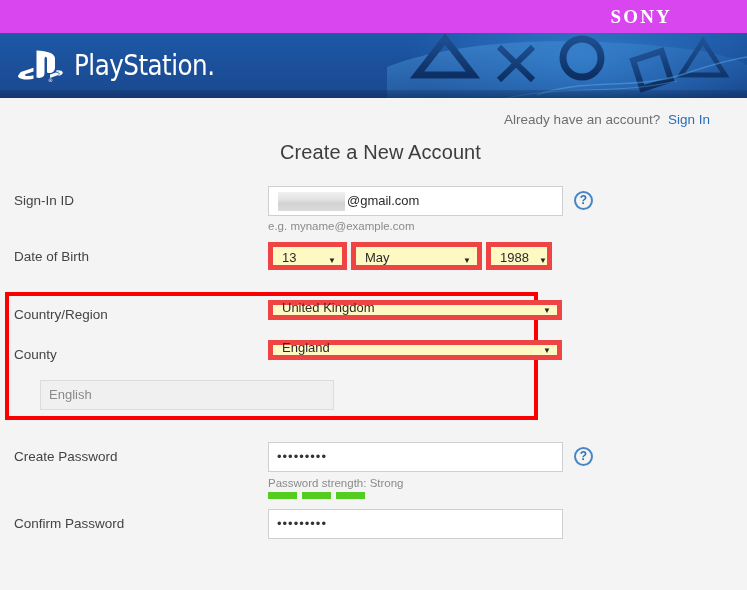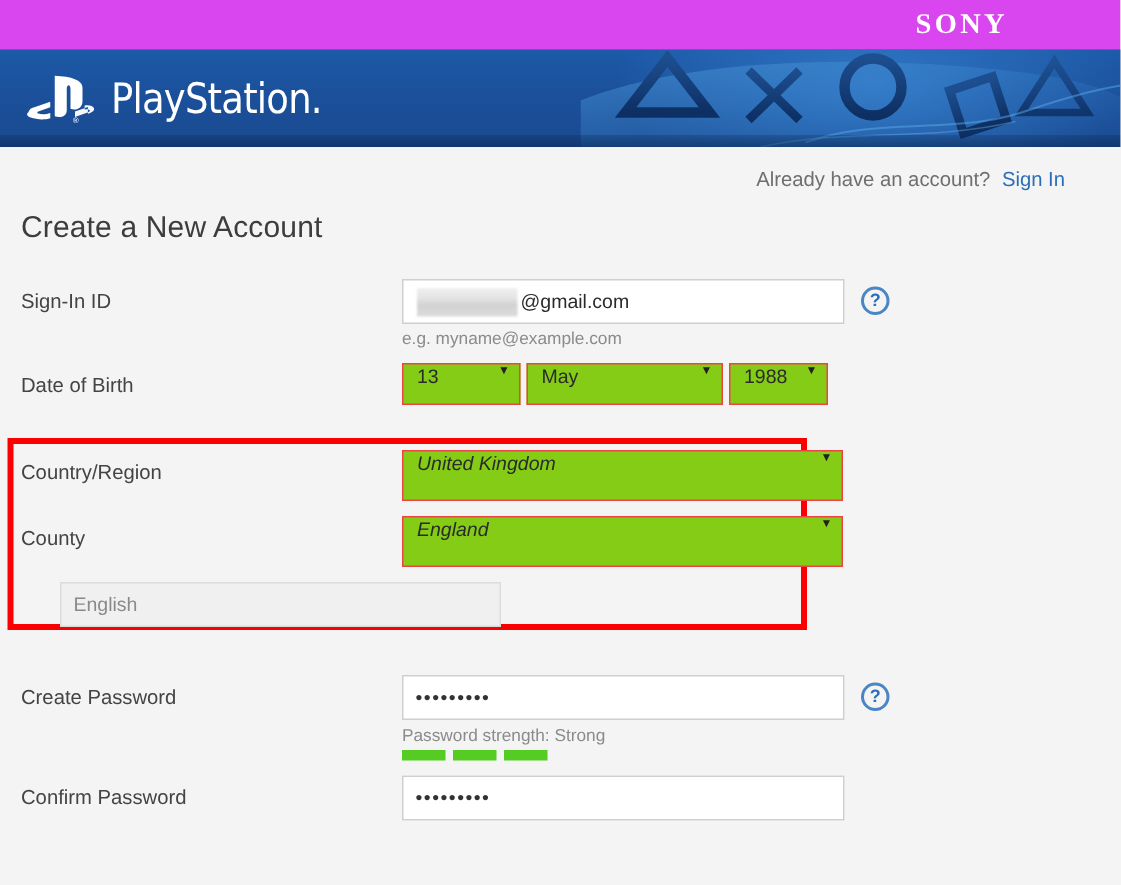--- a/index.html
+++ b/index.html
@@ -86,20 +86,21 @@
     margin-left: 4px;
     cursor: pointer;
   }
 
   .page-title {
     font-size: 20px;
     color: #3d3d3d;
     font-weight: 400;
     margin: 14px 0 16px 14px;
     letter-spacing: 0.1px;
+    text-align: center;
   }
 
   
   .form { margin-top: 22px; position: relative; }
 
   .row {
     display: flex;
     align-items: flex-start;
     min-height: 30px;
     position: relative;
@@ -168,42 +169,42 @@
     position: relative;
     margin-left: 70px;
     font-size: 13px;
     color: #2b2b2b;
     line-height: 28px;
   }
 
   
   .sel {
     height: 28px;
-    border: 1px solid #ef4444;
-    background: #84cc16;
+    border: 5px solid #ef4444;
+    background: #fef9c3;
     font-size: 13px;
     color: #2b2b2b;
     display: inline-flex;
-    align-items: flex-start;
+    align-items: flex-end;
     padding: 0 6px 0 9px;
     position: relative;
     cursor: pointer;
     vertical-align: top;
   }
   .sel .caret {
     margin-left: auto;
     padding-left: 10px;
     font-size: 8px;
     color: #222;
     line-height: 1;
   }
   .sel-day   { width: 79px; }
   .sel-month { width: 131px; margin-left: 4px; }
   .sel-year  { width: 66px;  margin-left: 4px; }
-  .sel-wide  { width: 294px; height: 34px; font-style: italic; }
+  .sel-wide  { width: 294px; height: 20px; }
 
   
   .radios { display:flex; align-items:center; gap: 10px; height: 30px; }
   .radio { display:flex; align-items:center; gap: 5px; cursor: default; }
   .radio .dot {
     width: 12px; height: 12px; border-radius: 50%;
     border: 1px solid #c0c0c0;
     background: #e9e9e9;
     display: inline-block;
   }

